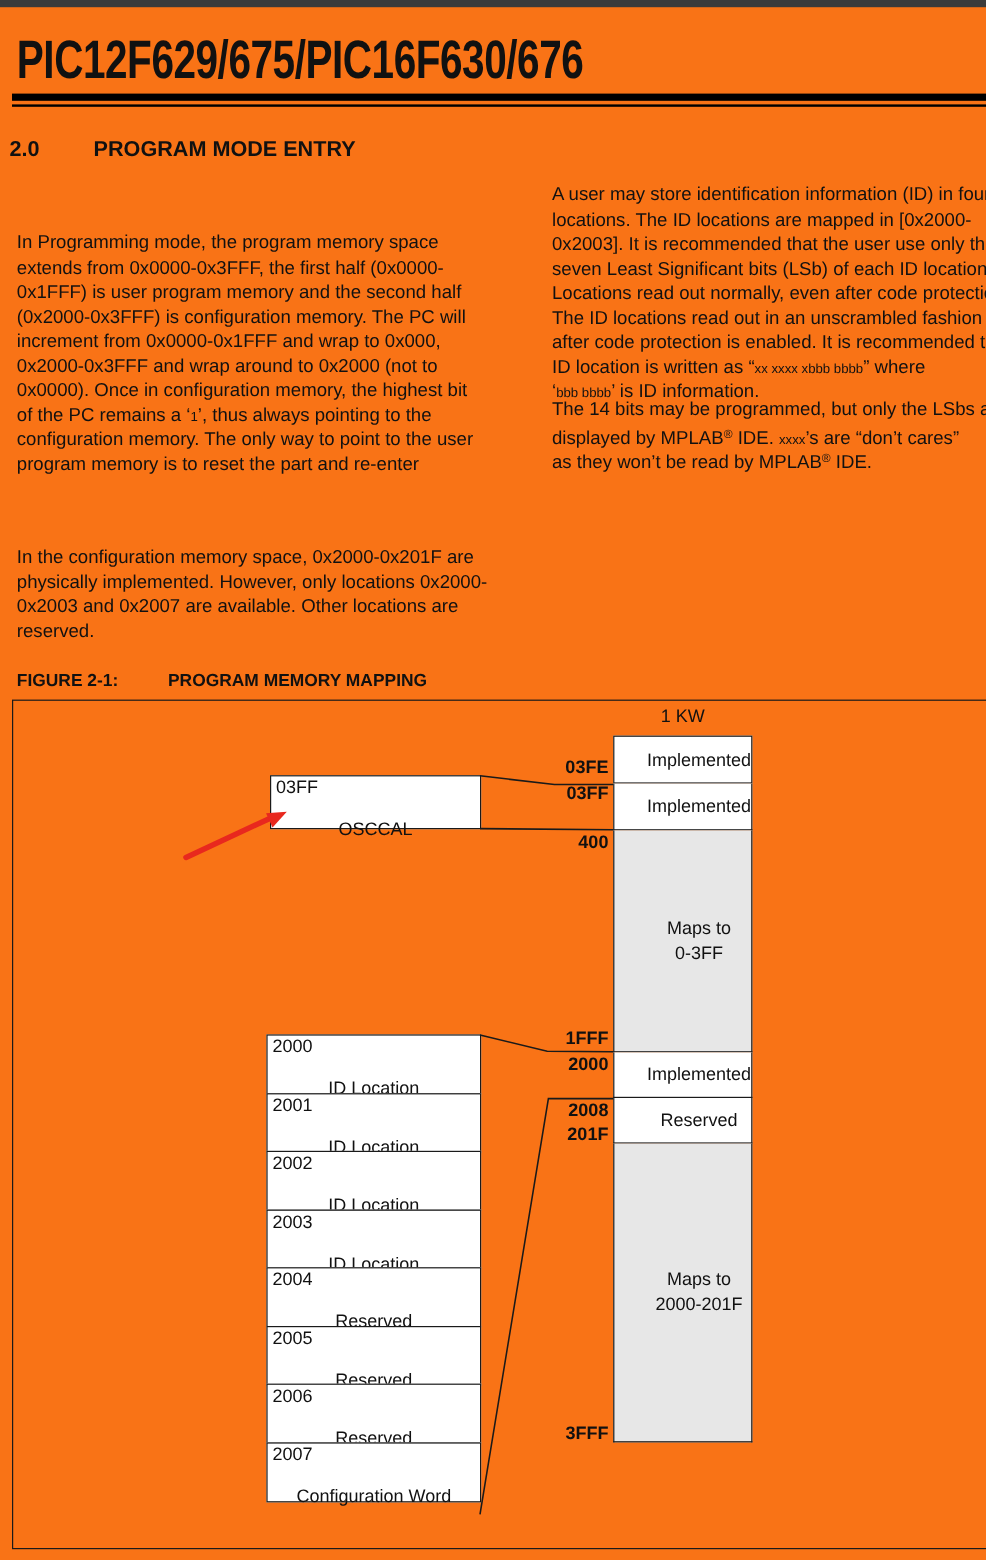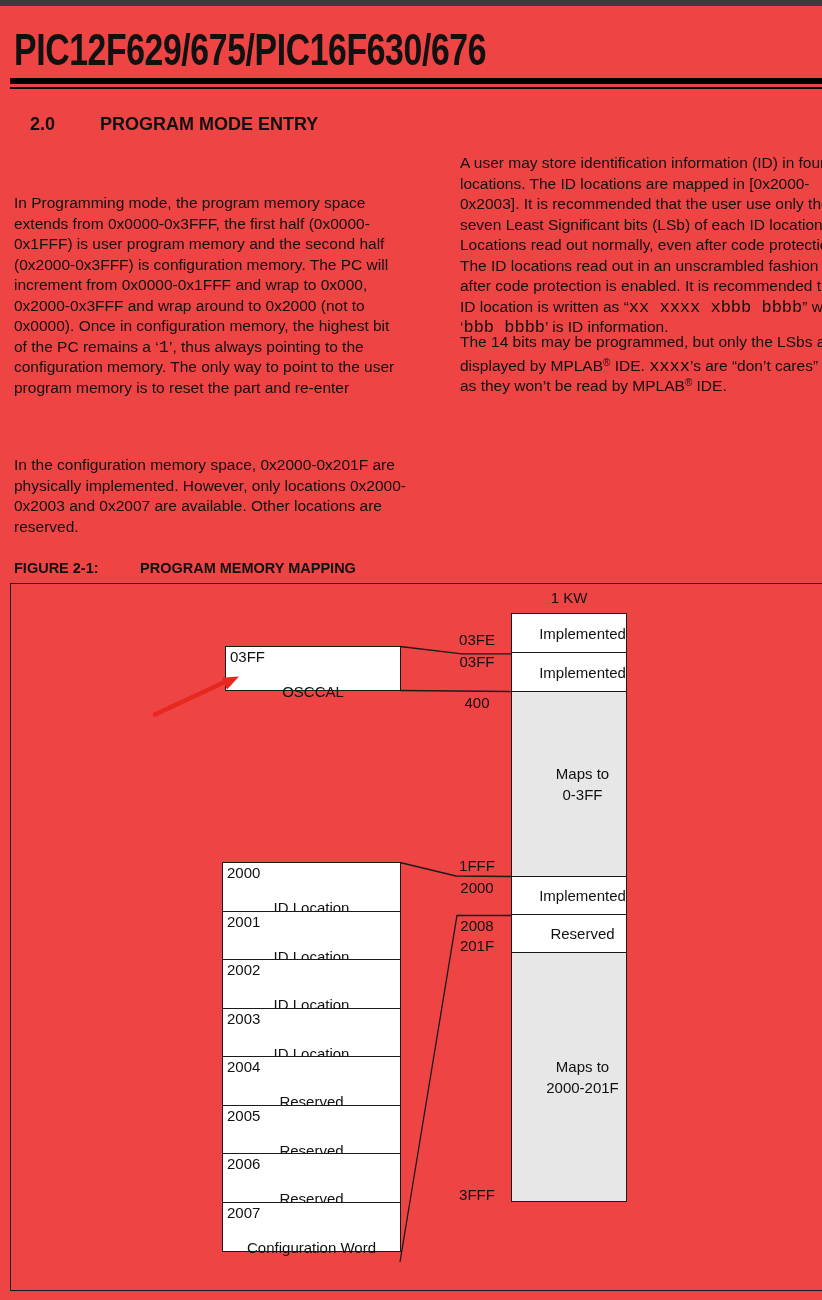--- a/index.html
+++ b/index.html
@@ -1,38 +1,38 @@
 <!DOCTYPE html>
 <html><head>
 <meta charset="utf-8">
 <style>
   html,body{margin:0;padding:0;background:#fff;}
-  #page{position:relative;width:822px;height:1300px;background:#ef4444;overflow:hidden;
+  #page{position:relative;width:822px;height:1300px;background:#f97316;overflow:hidden;
         font-family:"Liberation Sans","DejaVu Sans",sans-serif;color:#111;}
   .abs{position:absolute;}
   
   #top-bar{left:0;top:0;width:822px;height:6px;background:#3b3b3b;}
   #doc-title{left:14px;top:24px;font-size:45px;font-weight:bold;letter-spacing:-0.5px;
              transform:scaleX(0.75);transform-origin:left top;white-space:nowrap;}
   #rule-thick{left:10px;top:78px;width:812px;height:6px;background:#000;}
   #rule-thin{left:10px;top:87px;width:812px;height:2px;background:#000;}
   
   .sec{font-weight:bold;font-size:18px;white-space:nowrap;}
   .sec .num{position:absolute;left:0;top:0;}
   .sec .ttl{position:absolute;top:0;}
-  #sec20{left:30px;top:114px;width:400px;height:22px;}
+  #sec20{left:8px;top:114px;width:400px;height:22px;}
   #sec21{left:14px;top:159px;width:400px;height:22px;}
   #sec22{left:461px;top:114px;width:360px;height:22px;}
   #sec20 .ttl,#sec21 .ttl{left:70px;}
   #sec22 .ttl{left:75px;}
   
   .body-block{font-size:15.5px;line-height:20.5px;white-space:nowrap;}
   .body-block .tl{height:20.5px;}
   .b{font-weight:bold;}
-  .m{font-family:Liberation Mono, monospace;font-size:17px;text-align:center;}
+  .m{font-family:Liberation Sans, sans-serif;font-size:11px;text-align:center;}
   .sup{font-size:10px;vertical-align:5px;}
   #left-para-1{left:14px;top:193px;width:386px;}
   #left-para-2{left:14px;top:455px;width:386px;}
   #right-para-1{left:460px;top:153px;}
   #right-para-2{left:460px;top:332px;}
   
   #figure-caption{left:14px;top:560px;font-size:14.5px;font-weight:bold;white-space:nowrap;}
   #figure-caption .cap-title{position:absolute;left:126px;top:0;}
   
   #diagram{left:0;top:583px;width:822px;height:709px;font-size:15px;}
@@ -40,21 +40,21 @@
   #kw-label{left:511px;top:6px;width:116px;text-align:center;}
   .mem-row{left:511px;width:116px;border:1.5px solid #1a1a1a;border-top:none;box-sizing:border-box;
            display:flex;align-items:center;justify-content:center;text-align:center;background:#fff;padding-left:27px;}
   #row-03fe{top:30px;height:40px;border-top:1.5px solid #1a1a1a;}
   #row-03ff{top:70px;height:39px;}
   #row-map1{top:109px;height:185px;background:#e7e7e7;}
   #row-2000{top:294px;height:38px;}
   #row-2008{top:332px;height:38px;}
   #row-map2{top:370px;height:249px;background:#e7e7e7;}
   .map-text{line-height:21px;}
-  .addr{width:60px;text-align:center;right:315px;height:16px;}
+  .addr{width:60px;text-align:right;right:315px;height:16px;font-weight:bold;}
   #al-03fe{top:48px;} #al-03ff{top:70px;} #al-400{top:111px;} #al-1fff{top:274px;}
   #al-2000{top:296px;} #al-2008{top:334px;} #al-201f{top:354px;} #al-3fff{top:603px;}
   
   .xbox{border:1.5px solid #1a1a1a;box-sizing:border-box;background:#fff;}
   .xbox .baddr{display:block;text-align:left;padding:2px 0 0 4px;line-height:16px;}
   .xbox .bname{display:block;text-align:center;margin-top:19px;line-height:16px;}
   #osccal-box{left:225px;top:63px;width:176px;height:45px;}
   #mem-stack{left:222px;top:279px;width:179px;}
   #mem-stack .xbox{position:relative;width:179px;height:50px;margin-top:-1.5px;}
   #mem-stack .xbox:first-child{margin-top:0;}

